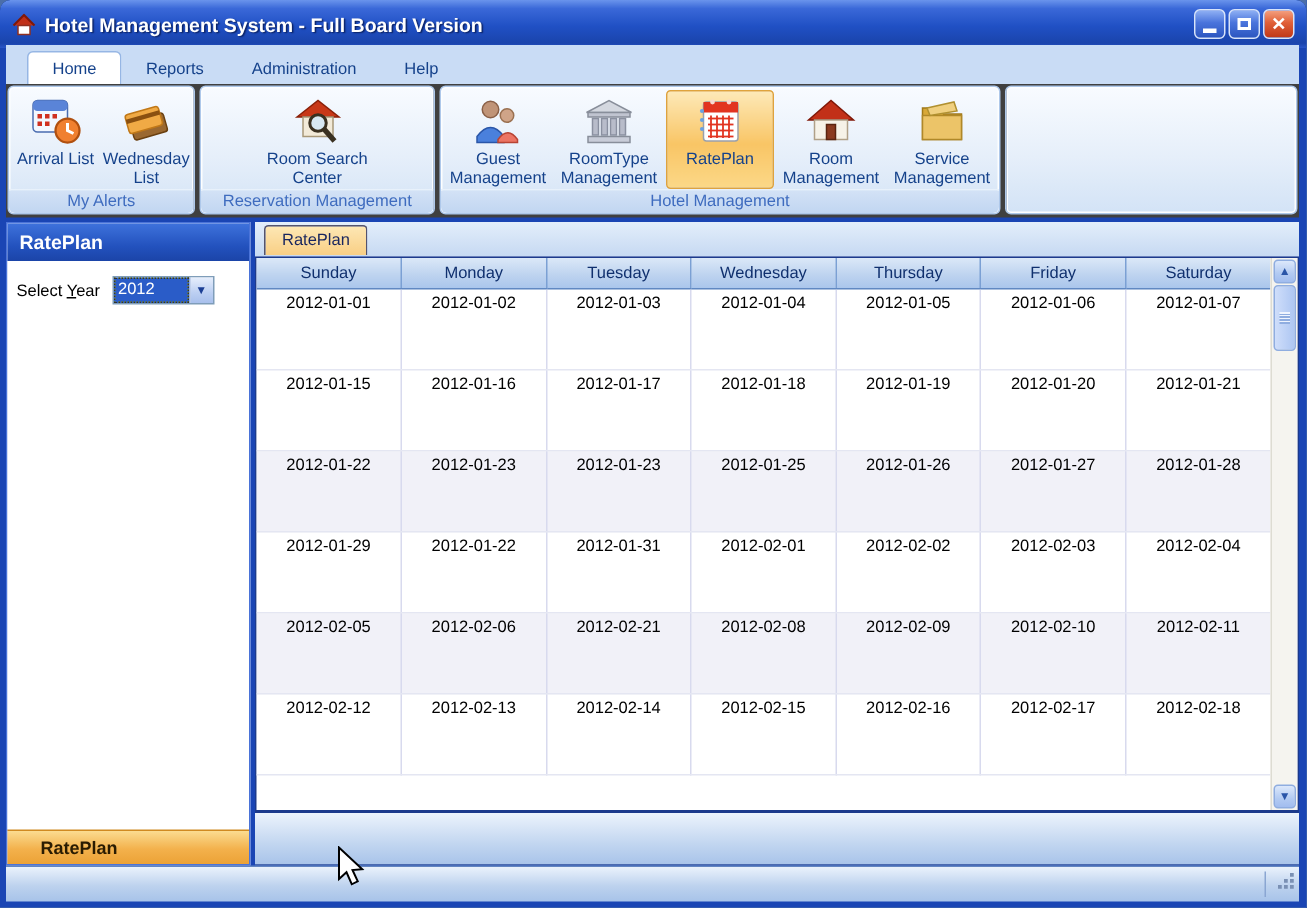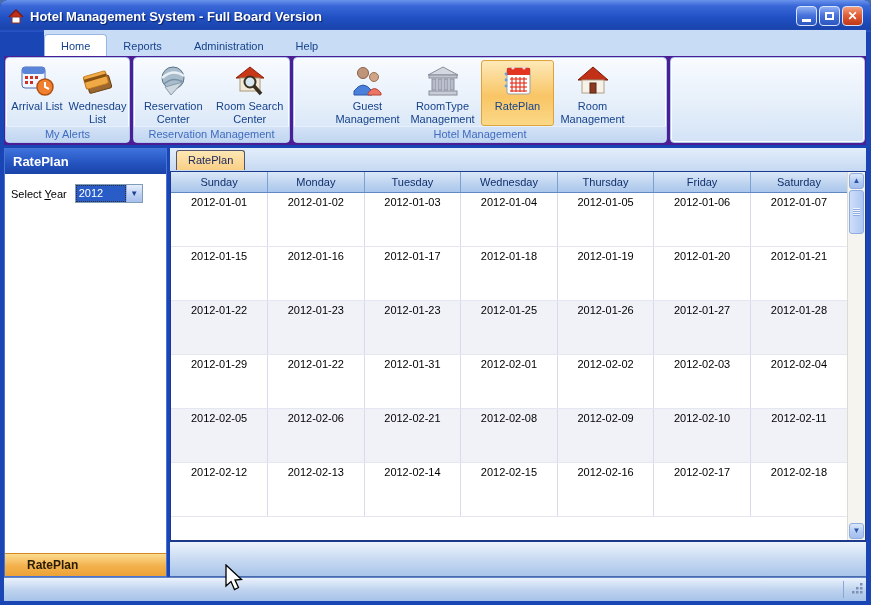--- a/index.html
+++ b/index.html
@@ -11,25 +11,25 @@
   .titlebar .title{color:#fff;font-weight:bold;font-size:13px;text-shadow:1px 1px 1px #0a2060;margin-left:6px;flex:1;}
   .winbtn{width:21px;height:20px;border:1px solid #d8e4fa;border-radius:4px;margin-left:2px;
     display:flex;align-items:center;justify-content:center;box-sizing:border-box;
     background:linear-gradient(#8fb0f4,#4a74dc 45%,#2c56c0);}
   .winbtn.close{background:linear-gradient(#f4a080,#e06038 45%,#c03818);}
   .glyph-min{width:9px;height:3px;background:#fff;margin-top:9px;}
   .glyph-max{width:9px;height:8px;border:2px solid #fff;box-sizing:border-box;}
   .glyph-close{color:#fff;font-size:12px;font-weight:bold;line-height:1;}
   
   .tabbar{position:absolute;top:30px;left:4px;right:5px;height:26px;background:#c9dcf5;
-    display:flex;align-items:flex-end;box-sizing:border-box;margin-left:40px;}
+    display:flex;align-items:flex-end;padding-left:14px;box-sizing:border-box;}
   .menu-tab{font-size:11px;color:#15428b;padding:5px 16px 4px;cursor:default;}
   .menu-tab.active{background:#fff;border:1px solid #96b6e4;border-bottom:none;border-radius:4px 4px 0 0;}
   
-  .ribbon{position:absolute;top:56px;left:4px;right:5px;height:89px;background:#4c1d95;
+  .ribbon{position:absolute;top:56px;left:4px;right:5px;height:89px;background:#404040;
     display:flex;gap:3px;padding:1px 1px 2px;box-sizing:border-box;}
   .rgroup{border:1px solid #aec8ea;border-radius:4px;box-sizing:border-box;
     background:linear-gradient(#f8fbff 0%,#e6effa 55%,#d3e3f6 100%);
     display:flex;flex-direction:column;box-shadow:inset 0 0 0 1px #fdfeff;}
   .rgroup-items{flex:1;display:flex;justify-content:center;align-items:stretch;gap:2px;padding:2px 2px 0;}
   .ribbon-item{width:73px;display:flex;flex-direction:column;align-items:center;text-align:center;
     font-size:11px;color:#15428b;line-height:1.15;padding-top:3px;border:1px solid transparent;border-radius:3px;box-sizing:border-box;}
   .g1 .ribbon-item{width:59px;} .g2 .ribbon-item{width:76px;}
   .ribbon-item.selected{background:linear-gradient(#fde9b8 0%,#f9c565 55%,#fbd887 100%);border:1px solid #dfa33d;}
   .ricon{width:36px;height:34px;margin-bottom:2px;flex:none;}
@@ -152,31 +152,20 @@
         </div>
       </div>
       <div class="rgroup-caption">My Alerts</div>
     </div>
 
     <div class="rgroup g2" style="width:157px;flex:none;">
       <div class="rgroup-items">
         <div class="ribbon-item">
           <span class="ricon">
             <svg width="36" height="34" viewBox="0 0 36 34">
-                <circle cx="18" cy="14" r="11" fill="#a8bccc" stroke="#5a7286"></circle>
-                <path d="M7 14 Q18 4 29 12" stroke="#e8eff5" stroke-width="2.5" fill="none"></path>
-                <path d="M9 20 Q18 12 28 18" stroke="#7890a4" stroke-width="1.5" fill="none"></path>
-                <path d="M10 23 L28 18 L16 31 Z" fill="#cdd8e0" stroke="#8a9aa8"></path>
-              </svg>
-          </span>
-          <span>Reservation Center</span>
-        </div>
-        <div class="ribbon-item">
-          <span class="ricon">
-            <svg width="36" height="34" viewBox="0 0 36 34">
                 <path d="M4 14 L18 3 L32 14 Z" fill="#c83818" stroke="#8a2008"></path>
                 <rect x="8" y="14" width="20" height="13" fill="#f2ead8" stroke="#a89878"></rect>
                 <circle cx="18" cy="18" r="5.5" fill="#d8e8f2" stroke="#3a3020" stroke-width="2"></circle>
                 <line x1="22" y1="22" x2="29" y2="30" stroke="#3a3020" stroke-width="3.5"></line>
               </svg>
           </span>
           <span>Room Search Center</span>
         </div>
       </div>
       <div class="rgroup-caption">Reservation Management</div>
@@ -236,20 +225,30 @@
         <div class="ribbon-item">
           <span class="ricon">
             <svg width="36" height="34" viewBox="0 0 36 34">
                 <path d="M3 16 L18 3 L33 16 Z" fill="#c23018" stroke="#801808"></path>
                 <rect x="7" y="16" width="22" height="13" fill="#f6f2e8" stroke="#b0a088"></rect>
                 <rect x="15" y="19" width="6" height="10" fill="#8a3a20" stroke="#5a2410"></rect>
               </svg>
           </span>
           <span>Room Management</span>
         </div>
+        <div class="ribbon-item">
+          <span class="ricon">
+            <svg width="36" height="34" viewBox="0 0 36 34">
+                <path d="M5 8 h11 l3 4 h12 v17 h-26 z" fill="#d8a838" stroke="#a07818"></path>
+                <path d="M5 13 h26 v16 h-26 z" fill="#ecc468" stroke="#b08828"></path>
+                <path d="M8 8 l18 -4 2 6 -18 3 z" fill="#f0d080" stroke="#b09030"></path>
+              </svg>
+          </span>
+          <span>Service Management</span>
+        </div>
       </div>
       <div class="rgroup-caption">Hotel Management</div>
     </div>
 
     <div class="rgroup filler"></div>
   </div>
 
   <div class="sidebar">
     <div class="sidebar-header">RatePlan</div>
     <div class="sidebar-body">

